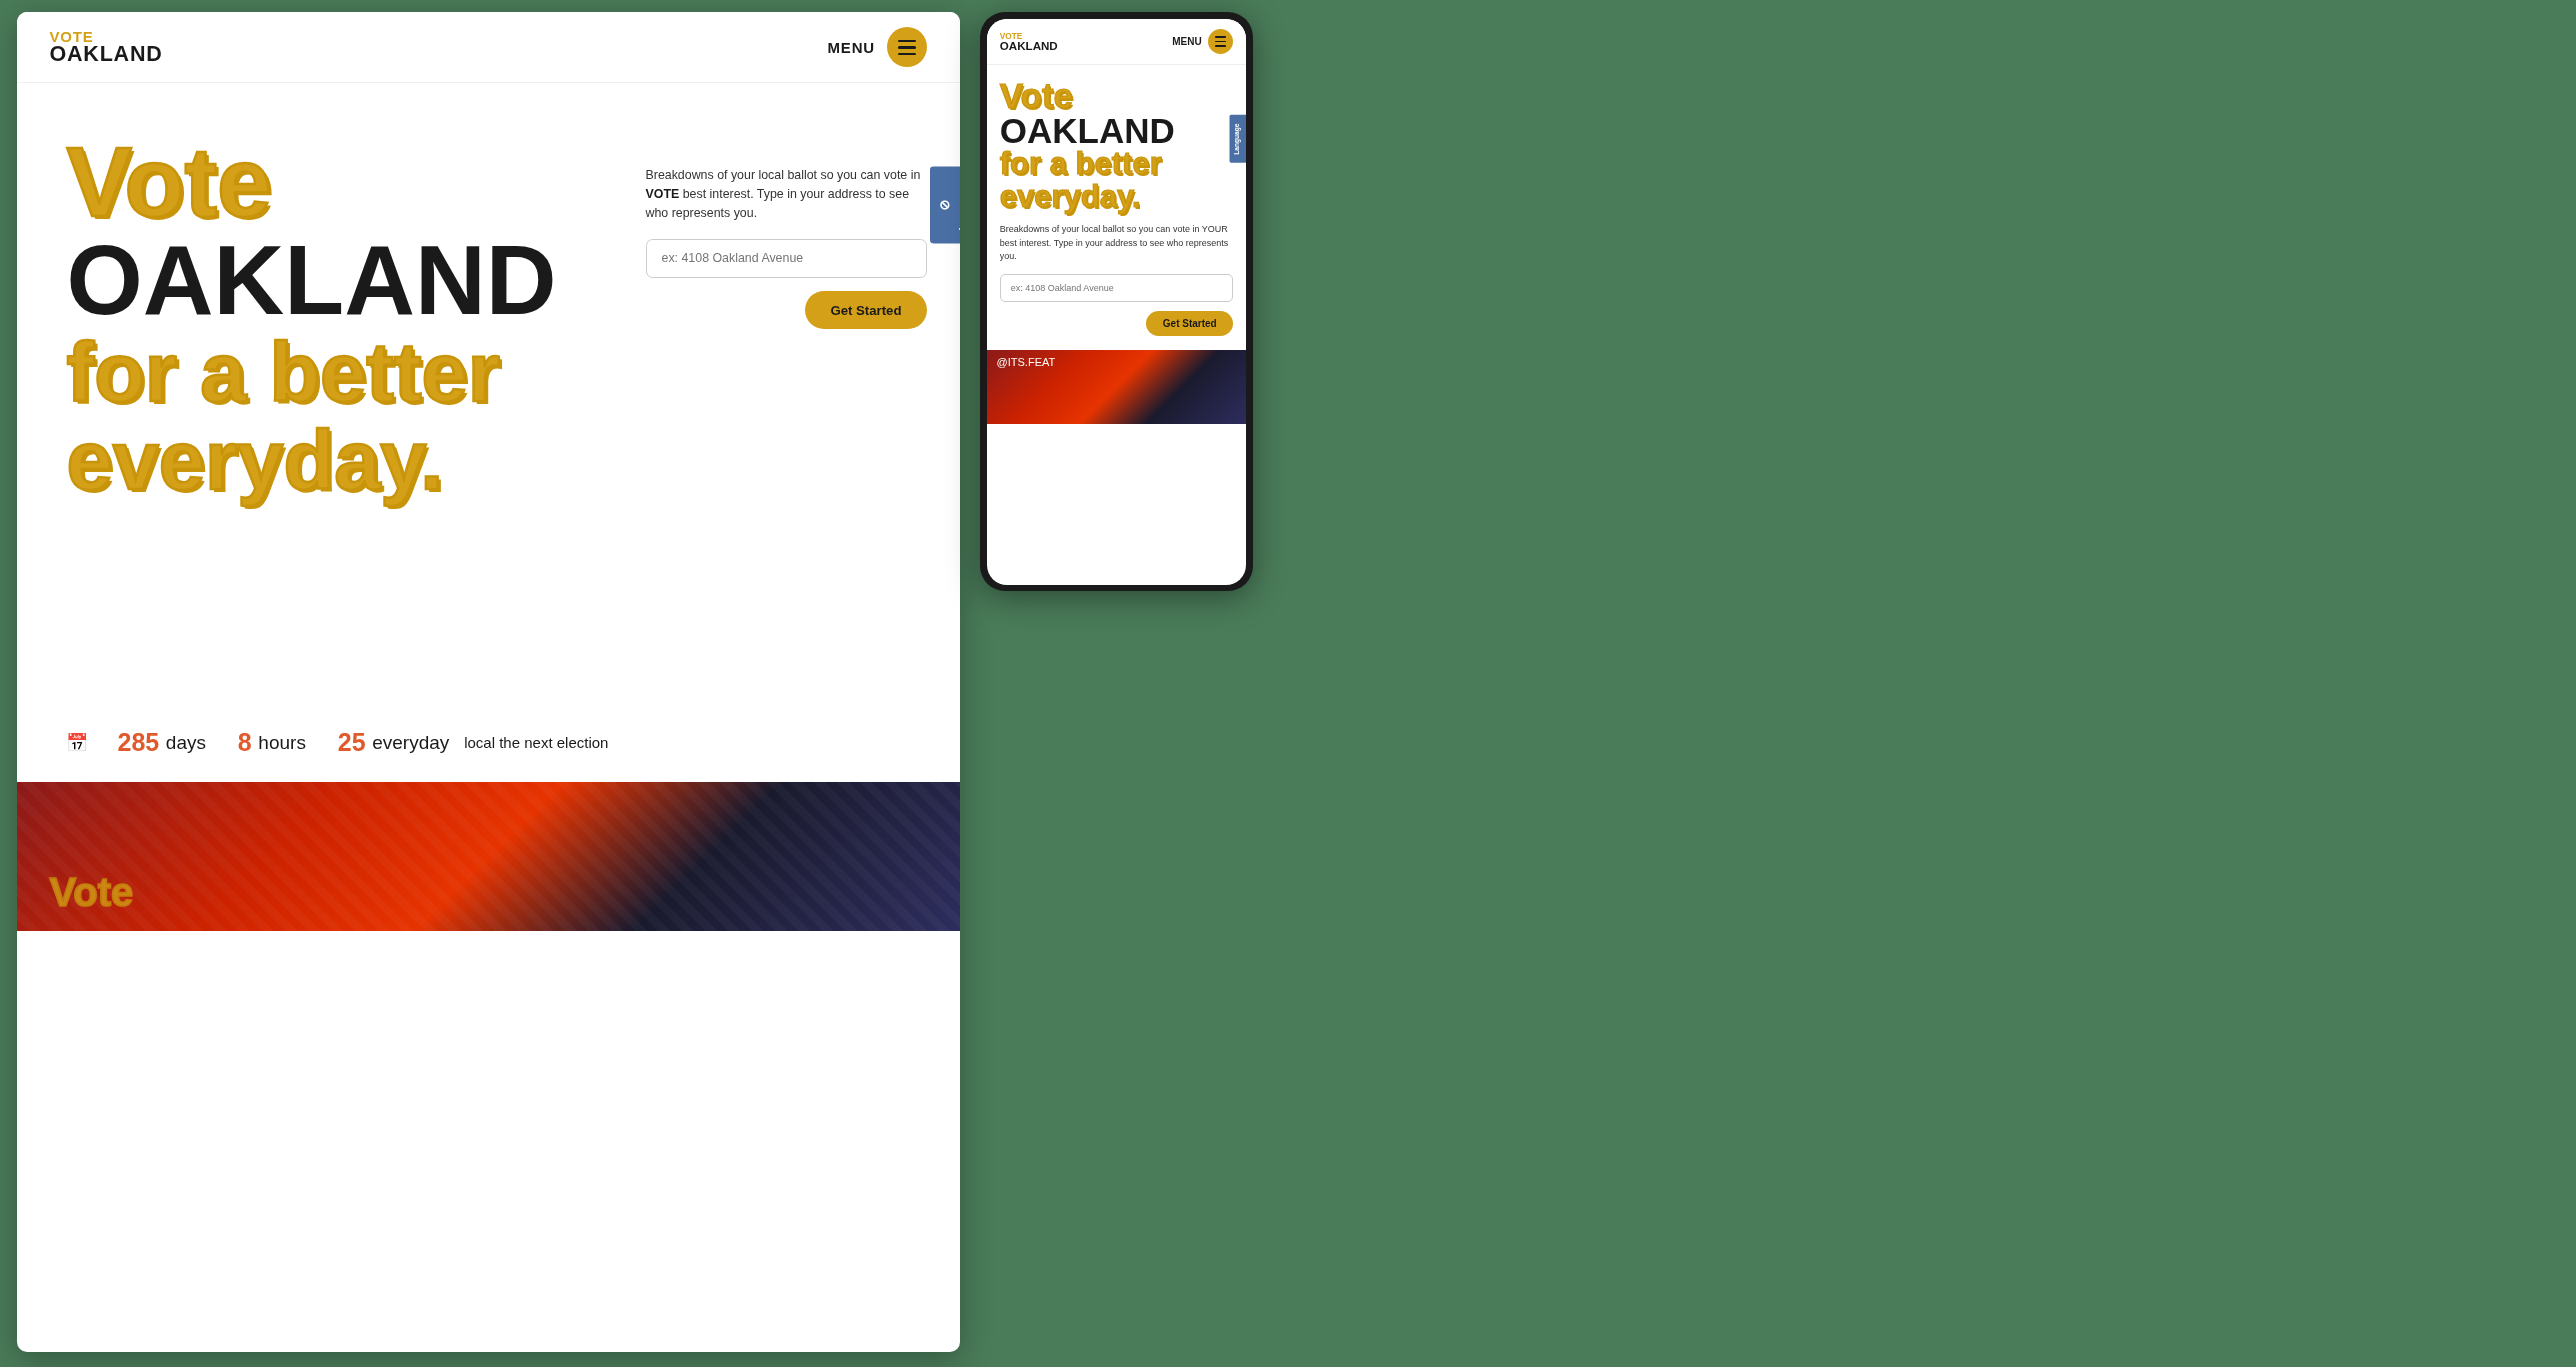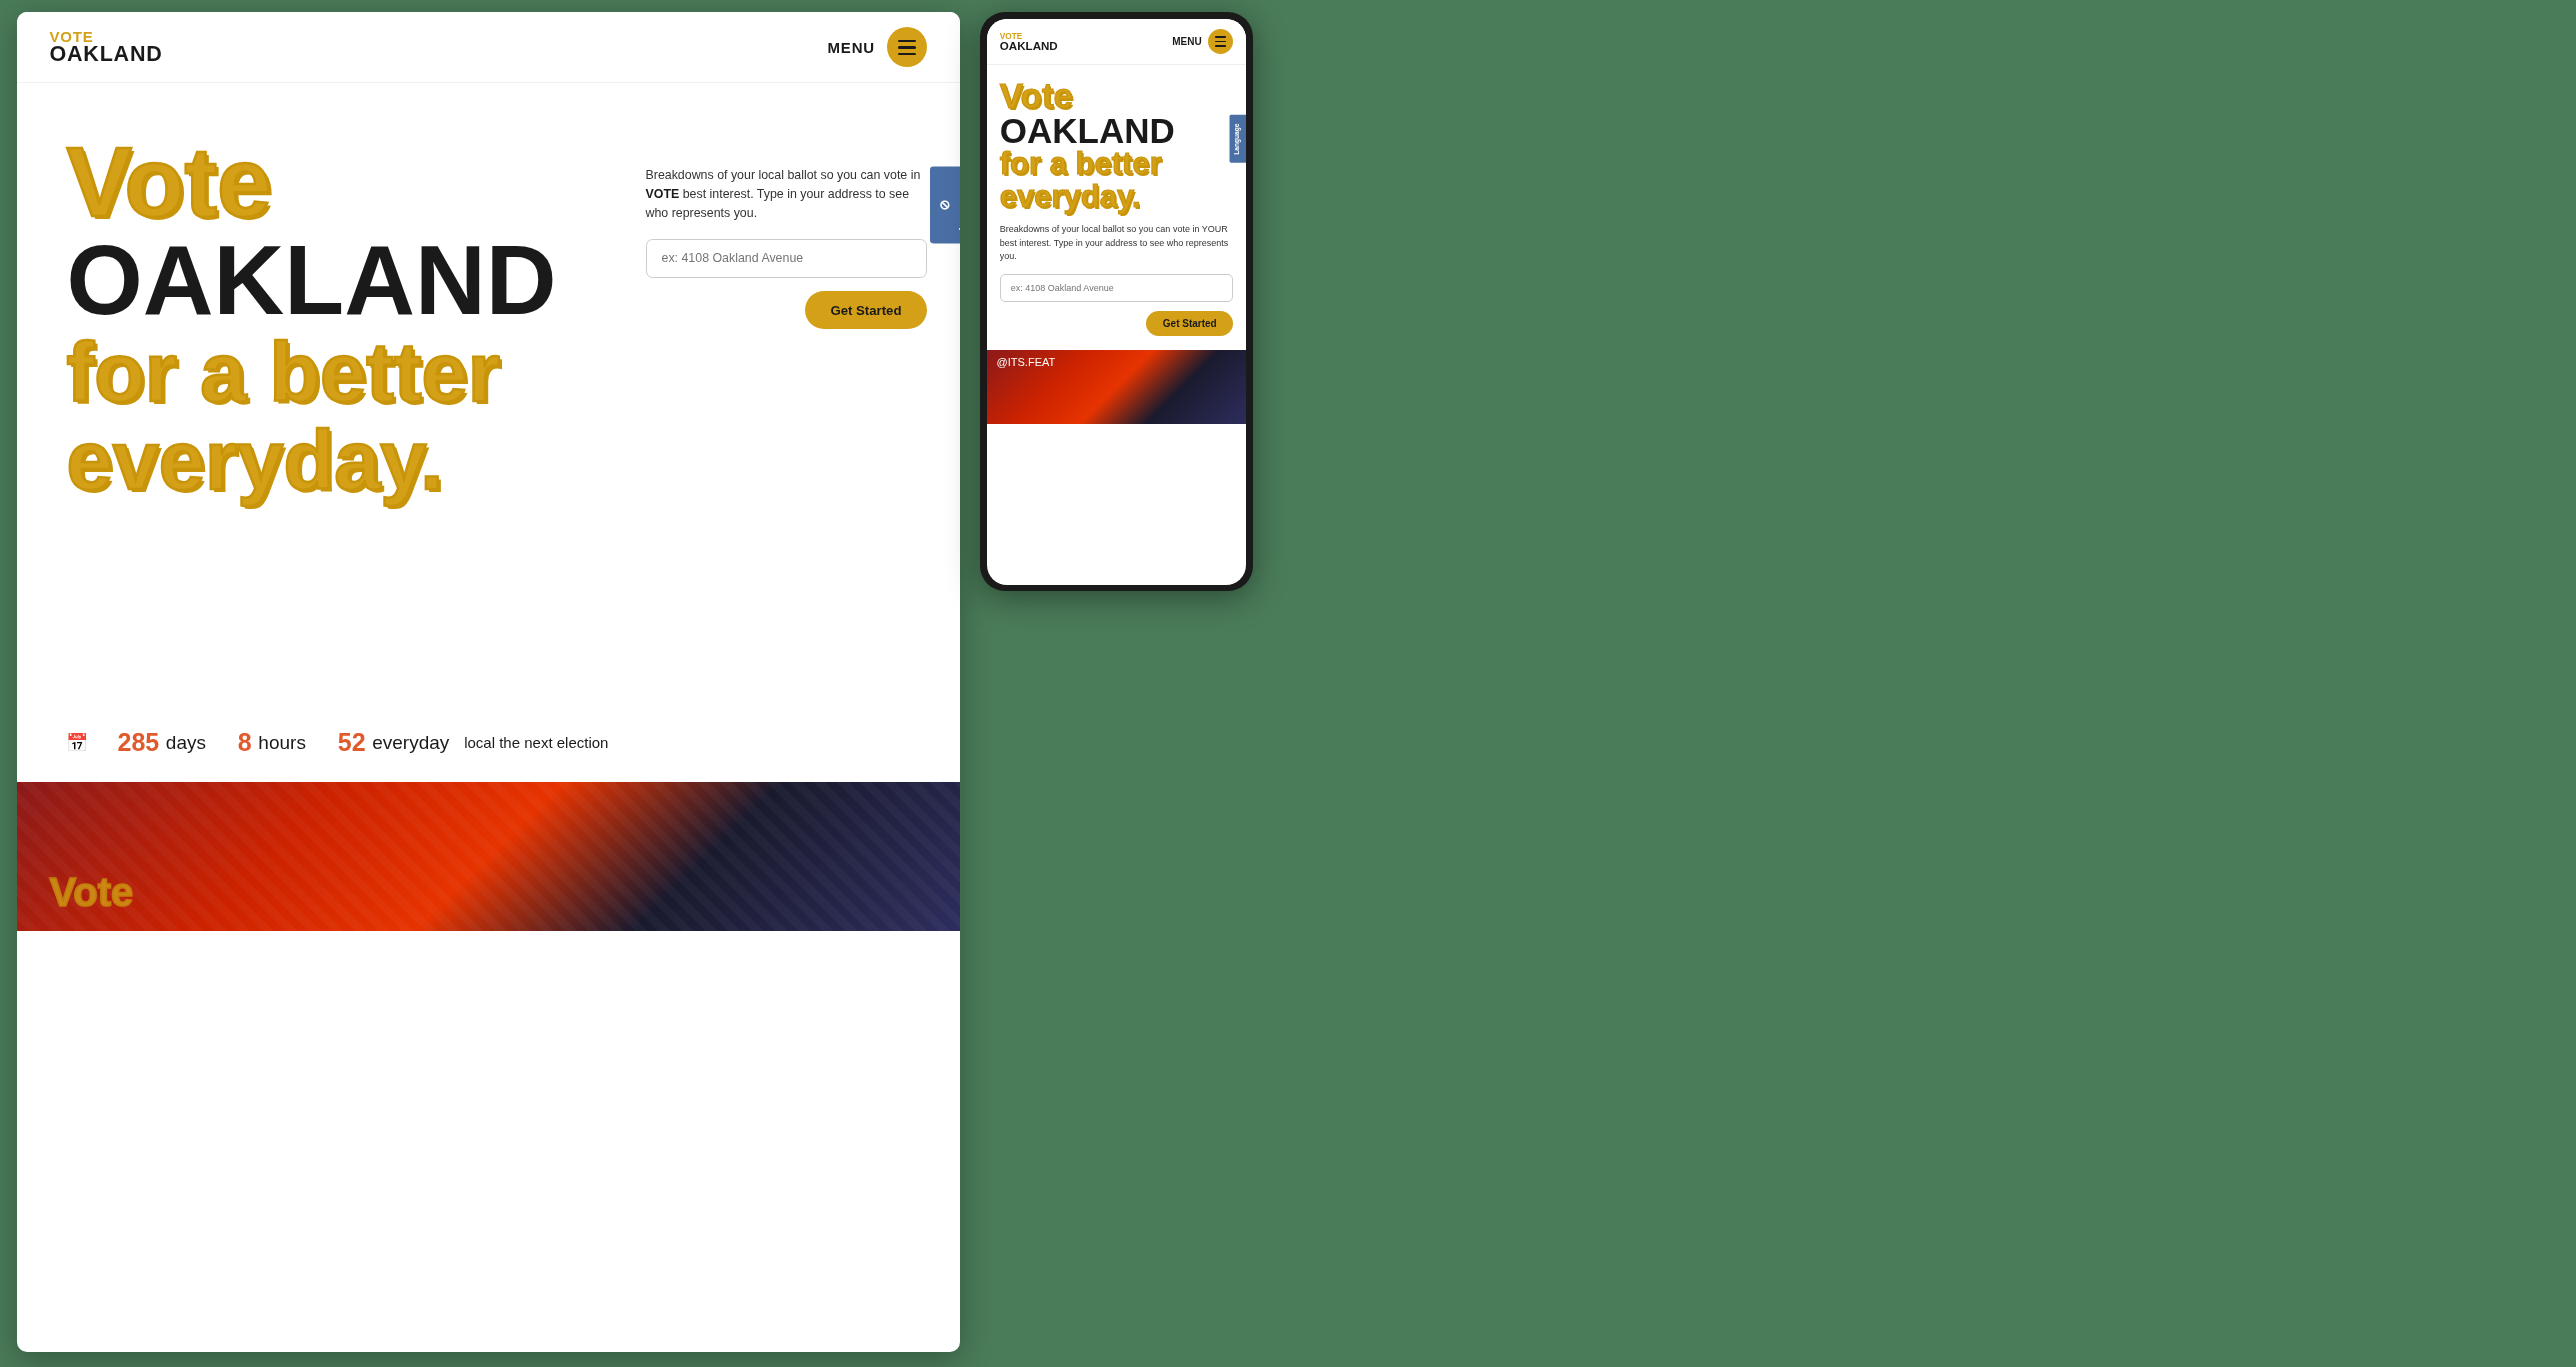--- a/index.html
+++ b/index.html
@@ -480,21 +480,21 @@
       </div>
     </div>
   </div>
 
   <div class="countdown-bar">
     <span class="calendar-icon">📅</span>
     <span class="countdown-number">285</span>
     <span class="countdown-label">days</span>
     <span class="countdown-number">8</span>
     <span class="countdown-label">hours</span>
-    <span class="countdown-number">52</span>
+    <span class="countdown-number">25</span>
     <span class="countdown-label">everyday</span>
     <span class="countdown-until">local the next election</span>
   </div>
 
   <div class="bottom-image">
     <div class="bottom-graffiti"></div>
     <span class="bottom-image-text">Vote</span>
   </div>
 
 </div>

